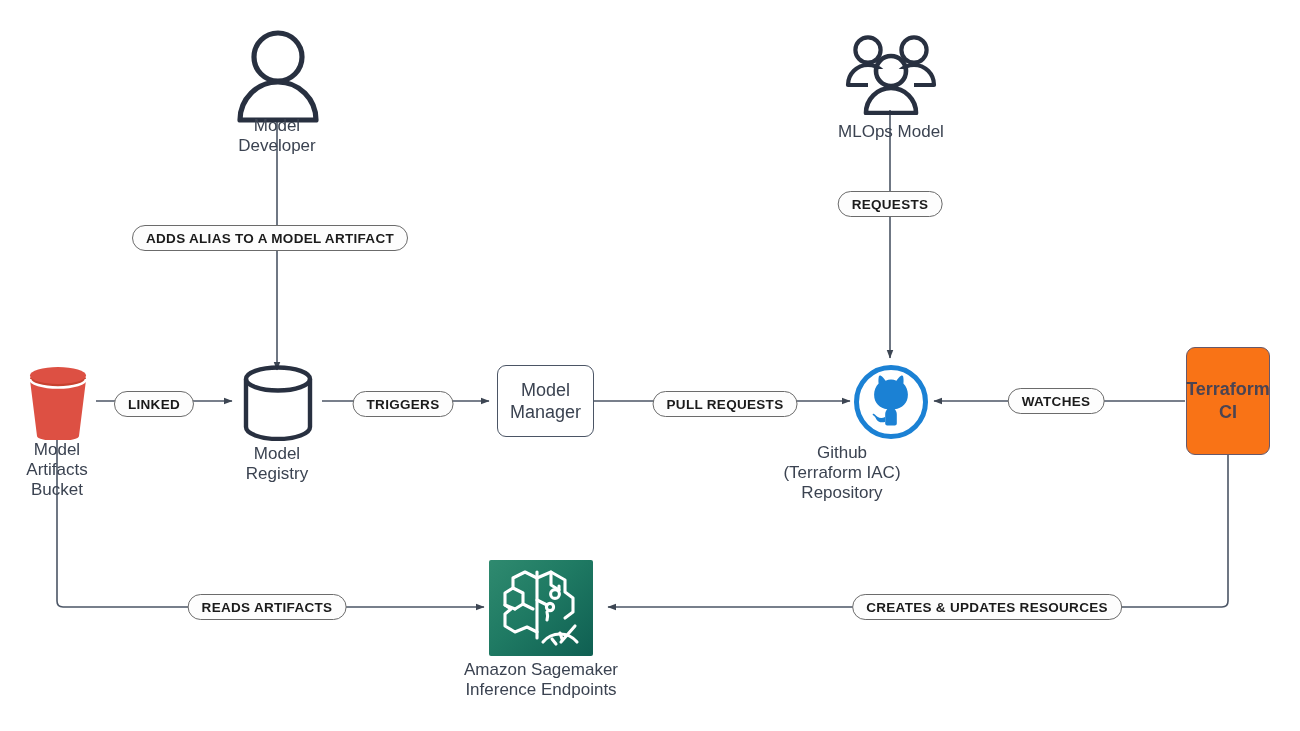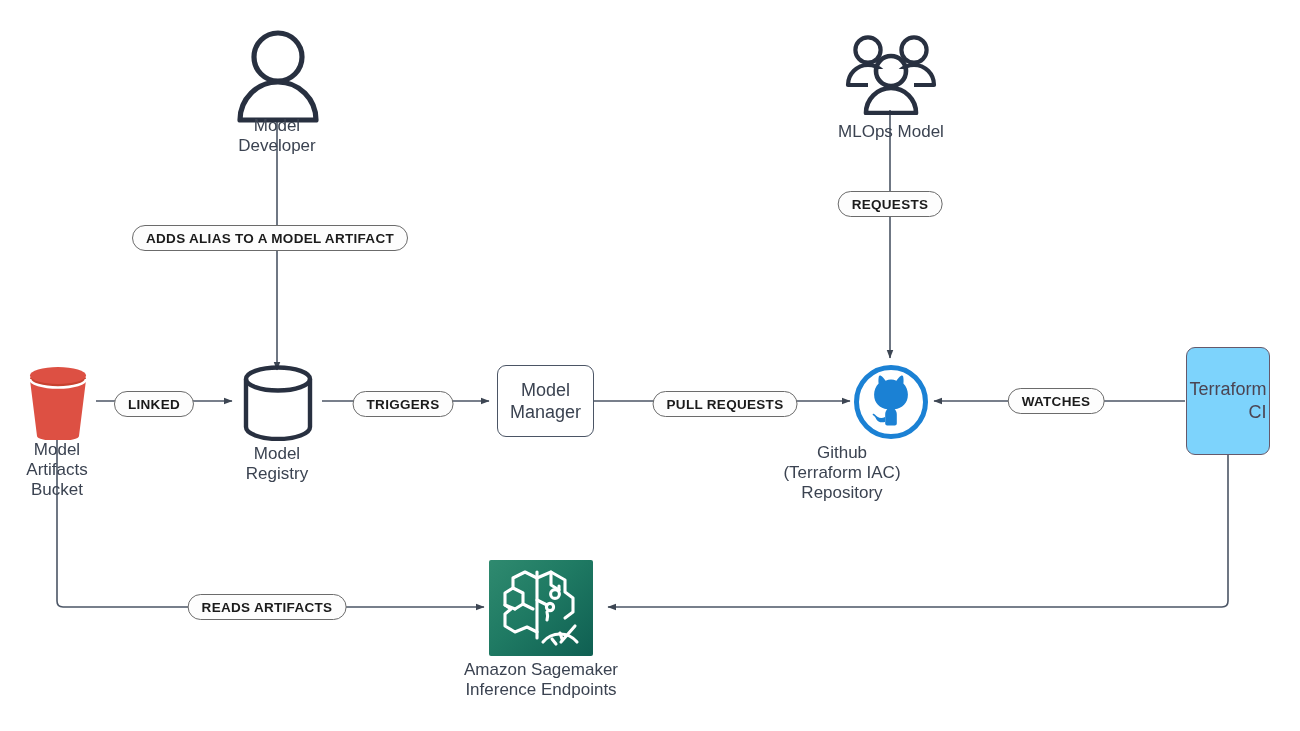--- a/index.html
+++ b/index.html
@@ -20,23 +20,23 @@
   .actor{position:absolute;}
 
   
   .mm-box{position:absolute;box-sizing:border-box;
           border:1.6px solid #4b5565;border-radius:9px;background:#ffffff;
           display:flex;align-items:center;justify-content:center;
           text-align:center;color:#3b4351;font-size:18px;line-height:22px;}
 
   
   .tf-box{position:absolute;box-sizing:border-box;
-          border:1.6px solid #66596b;border-radius:9px;background:#7dd3fc;
+          border:1.6px solid #66596b;border-radius:9px;background:#f97316;
           display:flex;align-items:center;justify-content:center;
-          text-align:right;color:#4b4452;font-size:18px;line-height:23px;}
+          text-align:center;color:#4b4452;font-size:18px;line-height:23px;font-weight:bold;}
 
   
   .sm-tile{position:absolute;border-radius:2px;
            background:linear-gradient(135deg,#2f8a6f 0%,#1f7a63 45%,#0f5f52 100%);}
 
   
   .pill{position:absolute;box-sizing:border-box;
         background:#fdfdfd;border:1.3px solid #6b6b6b;border-radius:999px;
         color:#1b1b1b;font-weight:bold;font-size:13.5px;letter-spacing:.3px;
         display:flex;align-items:center;justify-content:center;
@@ -209,14 +209,15 @@
   <div class="pill" style="left:403px;top:404px;">TRIGGERS</div>
 
   <div class="pill" style="left:725px;top:404px;">PULL REQUESTS</div>
 
   <div class="pill" style="left:890px;top:204px;">REQUESTS</div>
 
   <div class="pill" style="left:1056px;top:401px;">WATCHES</div>
 
   <div class="pill" style="left:267px;top:607px;">READS ARTIFACTS</div>
 
+  <div class="pill" style="left:987px;top:607px;">CREATES &amp; UPDATES RESOURCES</div>
 
 </div>
 
 </body></html>

